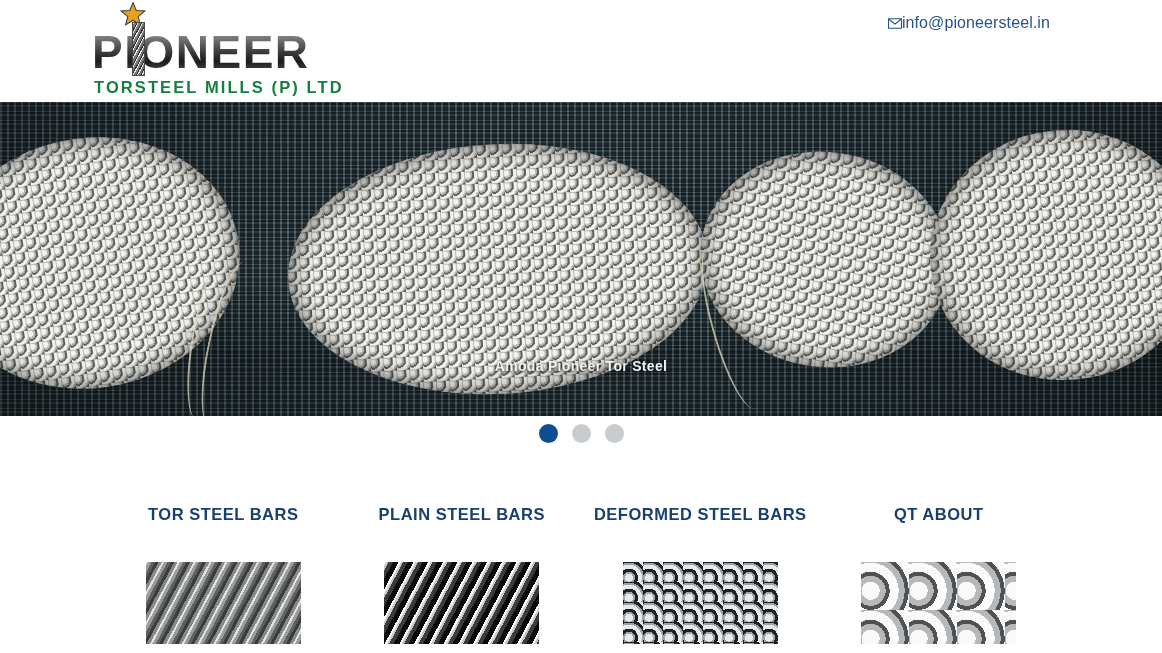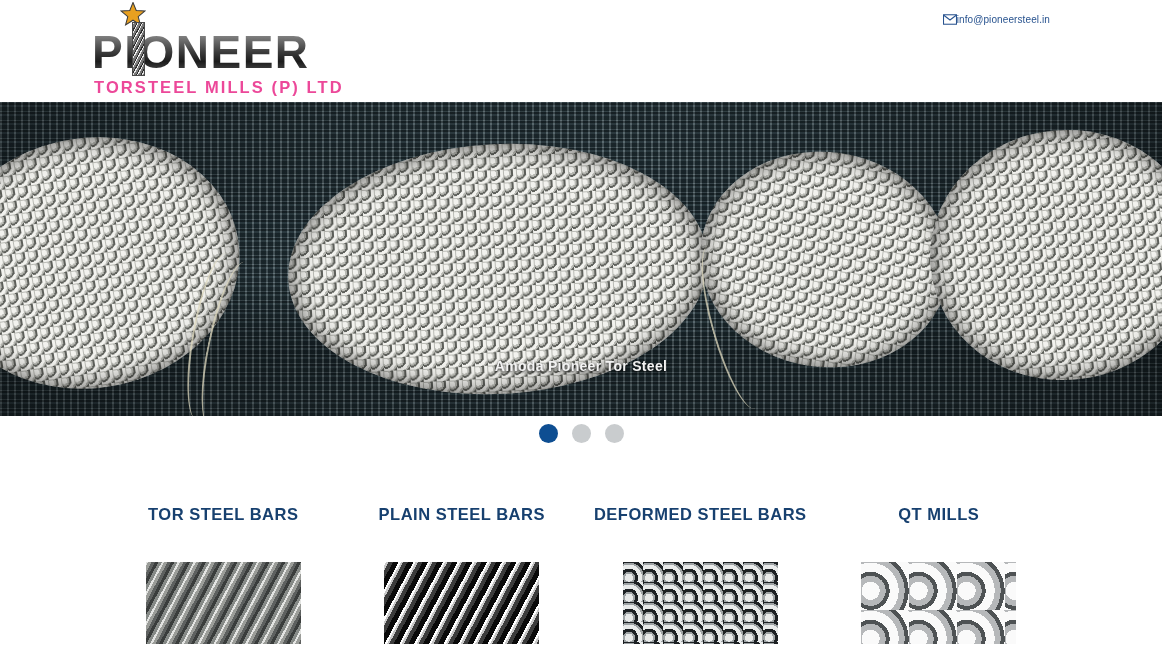--- a/index.html
+++ b/index.html
@@ -71,34 +71,34 @@
       linear-gradient(90deg,#3a3a3a,#b9b9b9 40%,#6a6a6a 70%,#2f2f2f);
     border: 1px solid #4a4a4a;
   }
   .logo-sub {
     position: absolute;
     left: 2px;
     top: 76px;
     font-size: 16.5px;
     font-weight: 700;
     letter-spacing: 2.1px;
-    color: #ec4899;
+    color: #15803d;
     white-space: nowrap;
     font-family: "Liberation Sans", sans-serif;
     text-align: center;
   }
 
   
   .topbar-mail {
     position: absolute;
     right: 112px;
     top: 14px;
     display: flex;
     align-items: center;
-    font-size: 10px;
+    font-size: 16px;
     color: #28538f;
     letter-spacing: .1px;
   }
   .mail-icon { width: 14px; height: 11px; display:block; }
 
   
   .nav {
     position: absolute;
     right: 112px;
     top: 66px;
@@ -339,18 +339,18 @@
       <div class="product-title">PLAIN STEEL BARS</div>
       <div class="product-thumb thumb-plain"></div>
     </div>
 
     <div class="product">
       <div class="product-title">DEFORMED STEEL BARS</div>
       <div class="product-thumb thumb-deformed"></div>
     </div>
 
     <div class="product">
-      <div class="product-title">QT MILLS</div>
+      <div class="product-title">QT ABOUT</div>
       <div class="product-thumb thumb-qt"></div>
     </div>
 
   </div>
 </div>
 
 </body></html>

